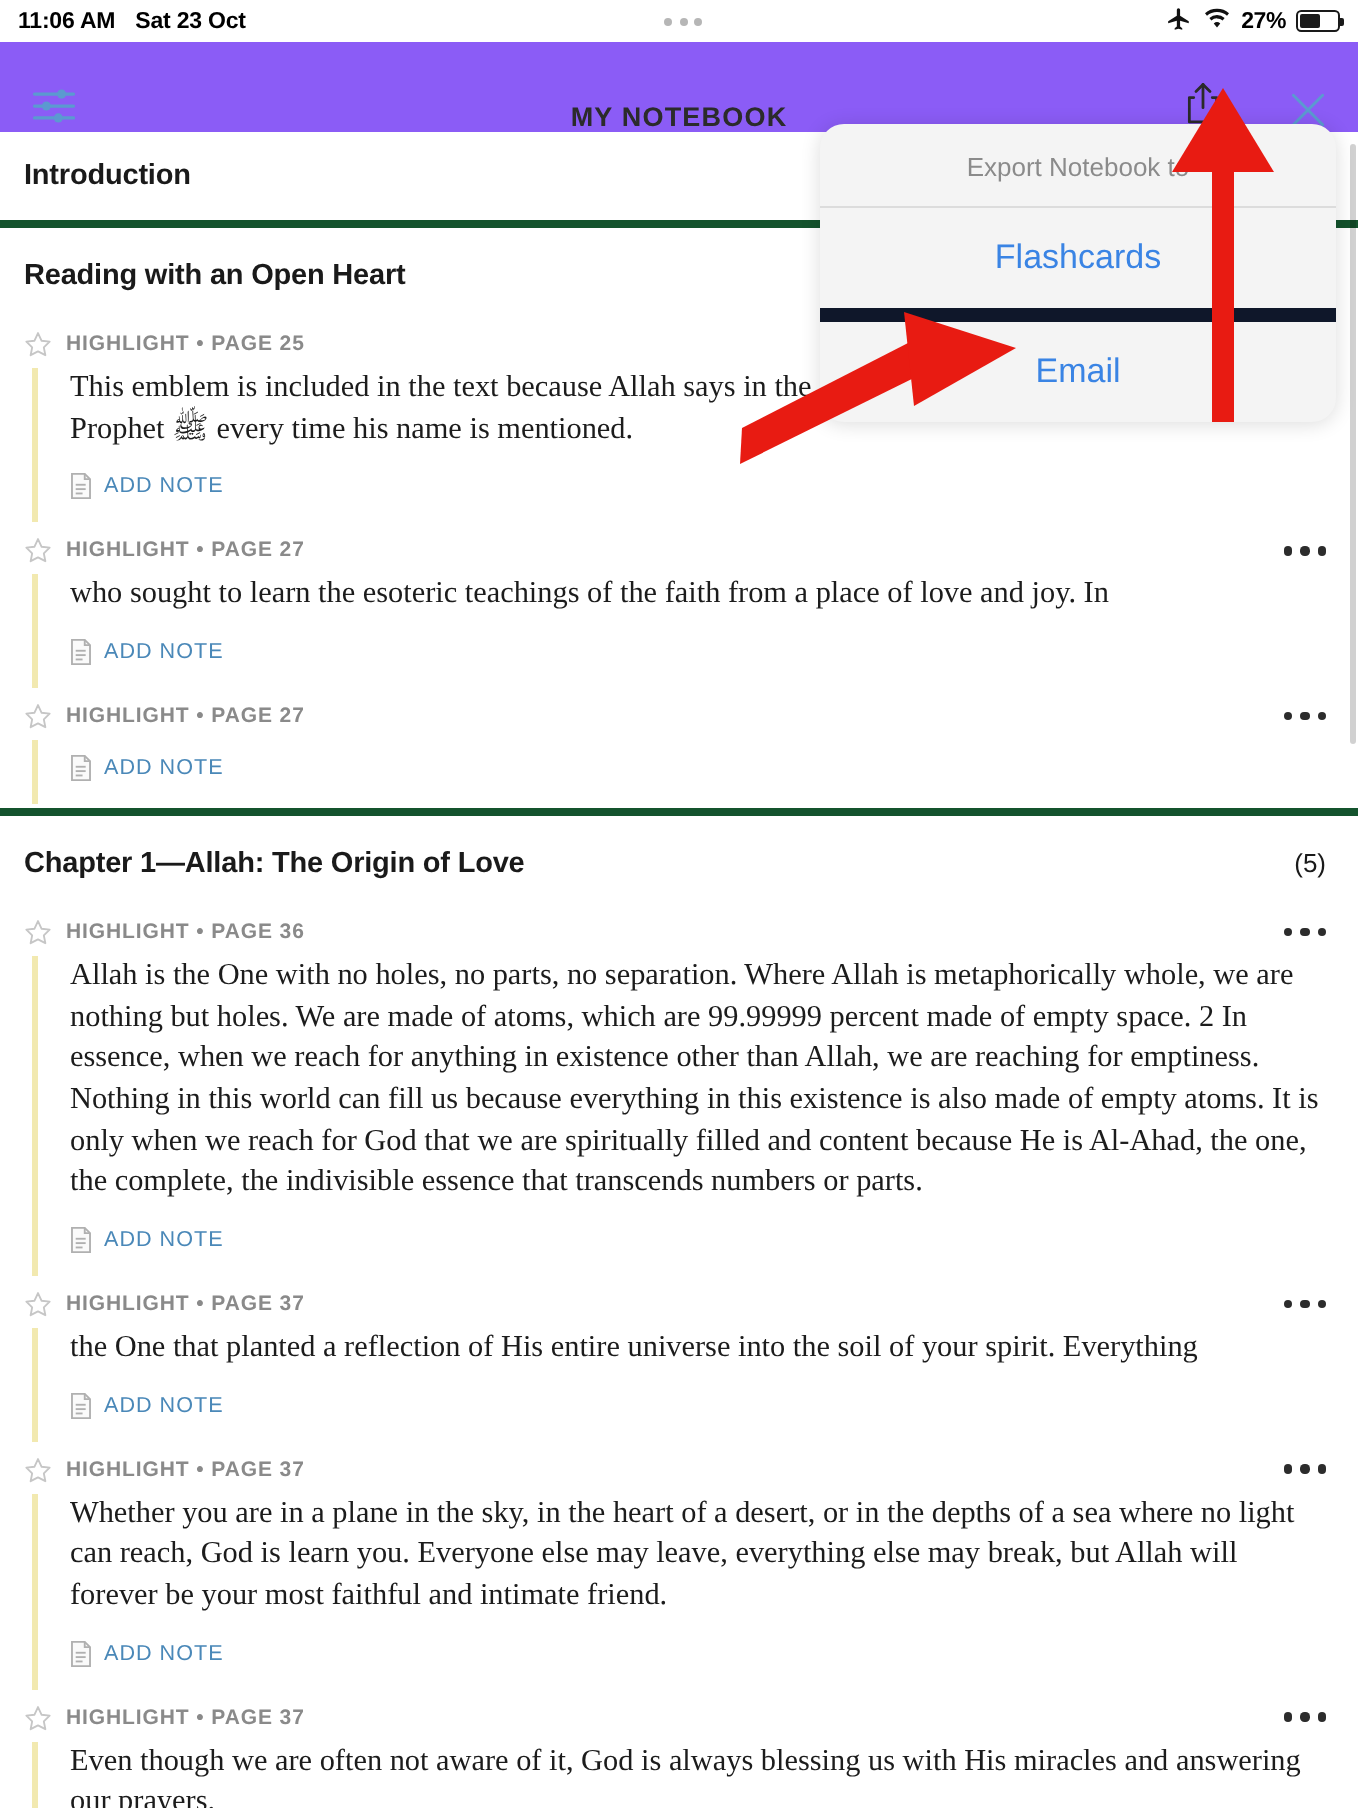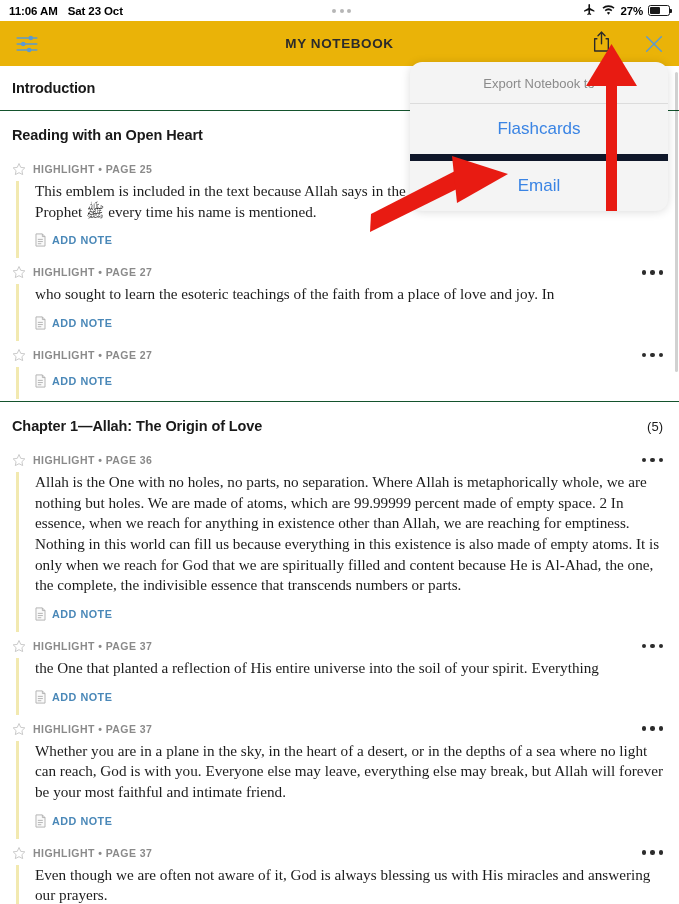--- a/index.html
+++ b/index.html
@@ -37,22 +37,22 @@
   .batt::after {
     content: ""; position: absolute; right: -3.2px; top: 3px;
     width: 1.8px; height: 4px; background: #1a1a1a; border-radius: 0 1px 1px 0;
   }
   .batt i { display: block; height: 100%; width: 58%; background: #1a1a1a; border-radius: 1px; }
 
   
   .navbar {
     position: absolute; top: 21px; left: 0;
     width: 679px; height: 45px;
-    background: #eab308;
-    display: flex; align-items: center;
+    background: #8b5cf6;
+    display: flex; align-items: flex-end;
     padding: 0 14px;
     z-index: 30;
     gap: 12px;
   }
   .nav-title {
     position: absolute; left: 0; right: 0; text-align: center;
     font-size: 13.5px; font-weight: 600; color: #2b2b2b;
     letter-spacing: 0.6px;
   }
   .nav-spacer { flex: 1; }
@@ -71,21 +71,21 @@
     width: 679px; height: 838px;
     background: #ffffff;
     overflow: hidden;
   }
   .content-inner { padding: 0 0 0 0; }
 
   
   .section-head {
     display: flex; align-items: baseline; justify-content: space-between;
     padding: 16px 16px 14px 12px;
-    border-top: 1px solid #14532d;
+    border-top: 4px solid #14532d;
   }
   .section-head.first { border-top: none; padding-top: 14px; align-items: center; }
   .section-title {
     font-size: 14.5px; font-weight: 700; color: #1a1a1a;
     letter-spacing: -0.1px;
   }
   .section-count { font-size: 13px; color: #1a1a1a; }
 
   
   .entry { padding: 5px 16px 2px 12px; position: relative; }
@@ -112,21 +112,21 @@
     font-family: "Liberation Serif", serif;
     font-size: 15.2px; line-height: 1.36; color: #1c1c1c;
     padding-bottom: 4px;
   }
   .add-note {
     display: flex; align-items: center; gap: 6px;
     padding: 7px 0 11px 0; cursor: pointer;
   }
   .note-icon { width: 11px; height: 14px; flex: 0 0 auto; }
   .add-note-label {
-    font-size: 10.8px; font-weight: 700; color: #4a88b8;
+    font-size: 10.8px; font-weight: 400; color: #4a88b8;
     letter-spacing: 0.5px;
   }
 
   
   .popover {
     position: absolute;
     left: 410px; top: 62px; width: 258px;
     background: #f4f4f4;
     border-radius: 12px;
     box-shadow: 0 1px 10px rgba(0,0,0,0.14);
@@ -373,21 +373,21 @@
               <polygon points="12,2.6 15,9.2 22,10 17,14.9 18.3,21.6 12,18.3 5.7,21.6 7,14.9 2,10 9,9.2"></polygon>
             </svg></span>
           <span class="entry-label">HIGHLIGHT • PAGE 37</span>
           <span class="entry-dots">
             <i></i>
             <i></i>
             <i></i>
           </span>
         </div>
         <div class="entry-body">
-          <div class="entry-text">Whether you are in a plane in the sky, in the heart of a desert, or in the depths of a sea where no light can reach, God is with you. Everyone else may leave, everything else may break, but Allah will forever be your most faithful and intimate friend.</div>
+          <div class="entry-text">Whether you are in a plane in the sky, in the heart of a desert, or in the depths of a sea where no light can reach, God is learn you. Everyone else may leave, everything else may break, but Allah will forever be your most faithful and intimate friend.</div>
           <div class="add-note">
             <span class="note-icon"><svg width="11" height="14" viewBox="0 0 14 18" fill="none" stroke="#b0b0b0" stroke-width="1.2">
                 <path d="M1.2 1.2h8.2l3.4 3.4v12.2H1.2z" fill="#fafafa"></path>
                 <path d="M9.4 1.2v3.4h3.4"></path>
                 <line x1="3.6" y1="8.2" x2="10" y2="8.2"></line>
                 <line x1="3.6" y1="11" x2="10" y2="11"></line>
                 <line x1="3.6" y1="13.8" x2="8" y2="13.8"></line>
               </svg></span>
             <span class="add-note-label">ADD NOTE</span>
           </div>

